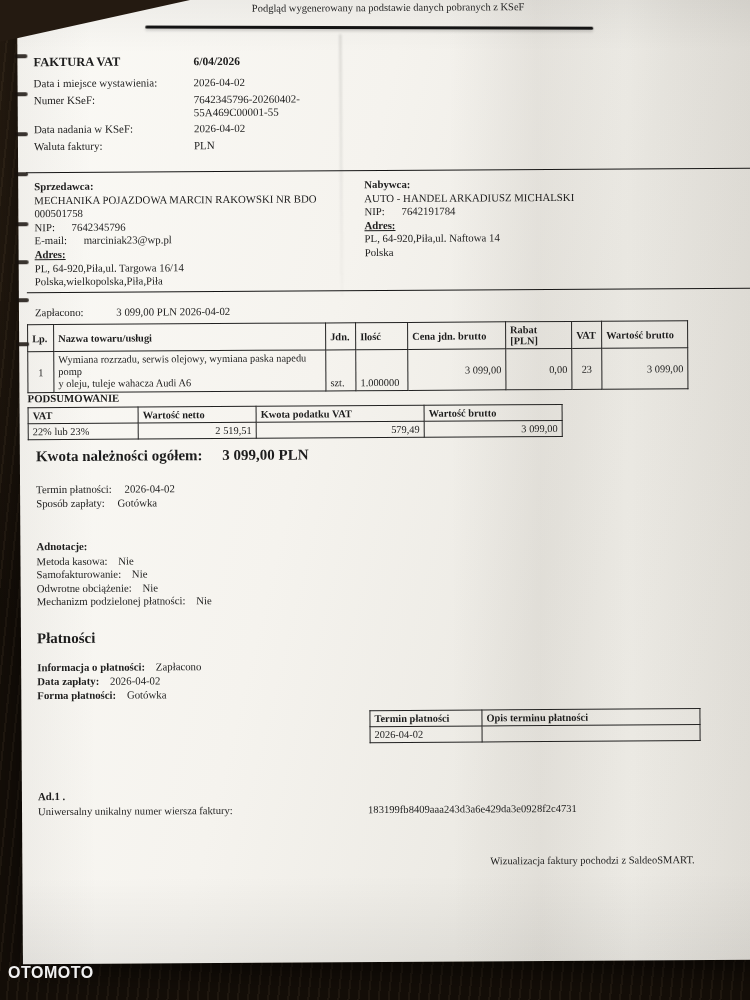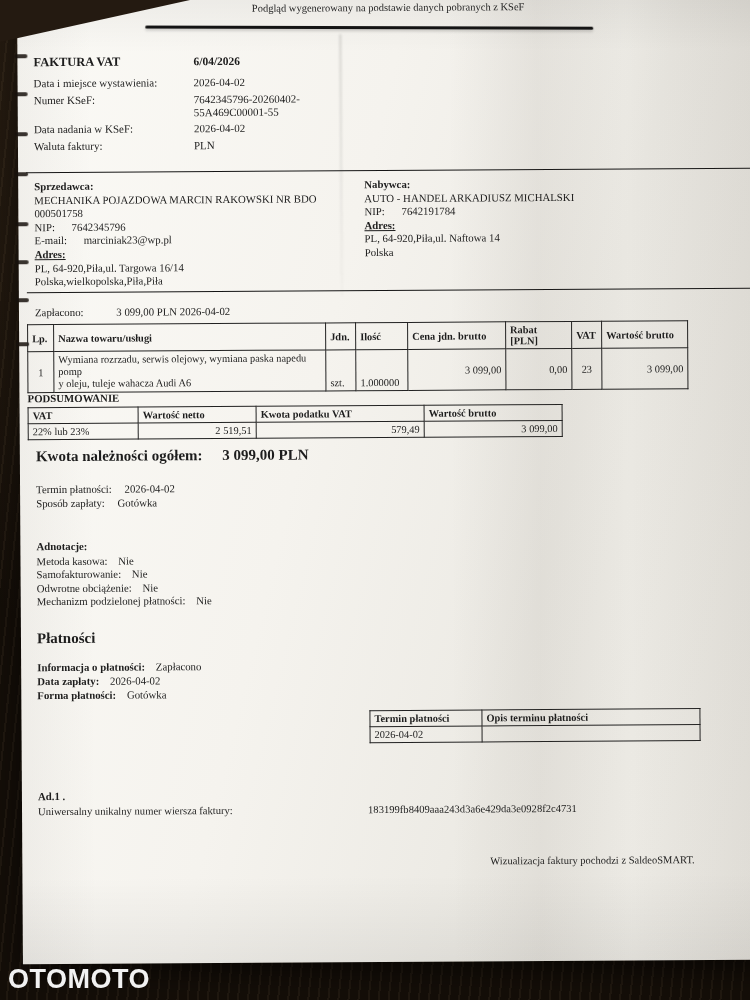--- a/index.html
+++ b/index.html
@@ -101,21 +101,21 @@
 
   .footnote-heading { position:absolute; left:16px; top:794px; font-weight:bold; font-size:10.8px; }
   .footnote-row { position:absolute; left:16px; top:810px; font-size:10.6px; display:flex; }
   .footnote-row .lbl { width:330px; }
 
   .footer-note { position:absolute; left:468px; top:862px; font-size:10.5px; }
 
   .watermark {
     position:absolute; left:8px; top:964px; z-index:10;
     font-family:"Liberation Sans", sans-serif; font-weight:bold;
-    font-size:27px; color:#f2f2f2; letter-spacing:0.5px;
+    font-size:16px; color:#f2f2f2; letter-spacing:0.5px;
   }
 </style>
 </head>
 <body>
 
 <div class="scene">
 
   <div class="paper">
 
     <div class="top-note">Podgląd wygenerowany na podstawie danych pobranych z KSeF</div>

